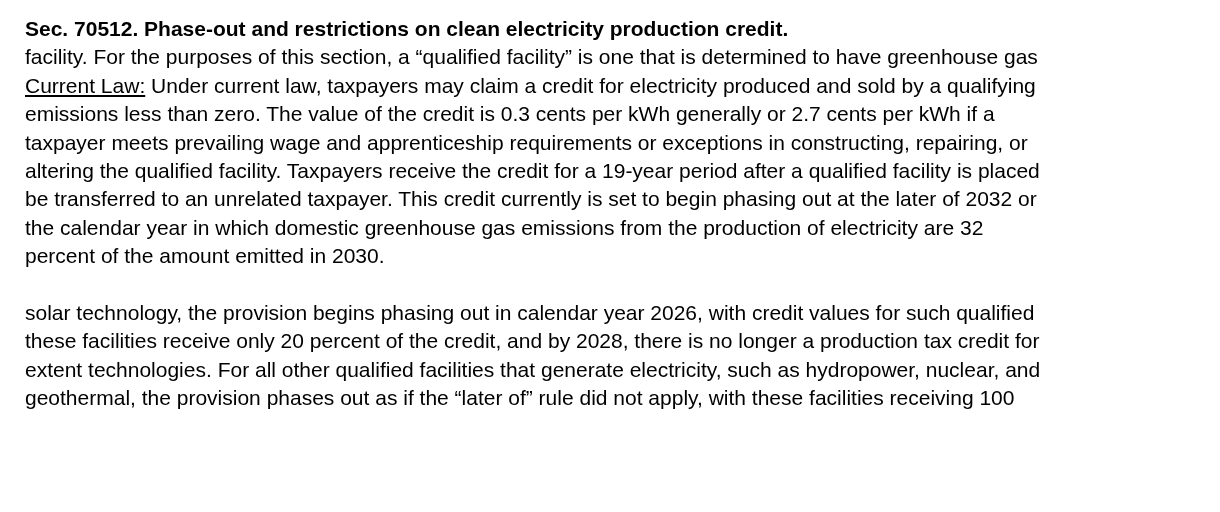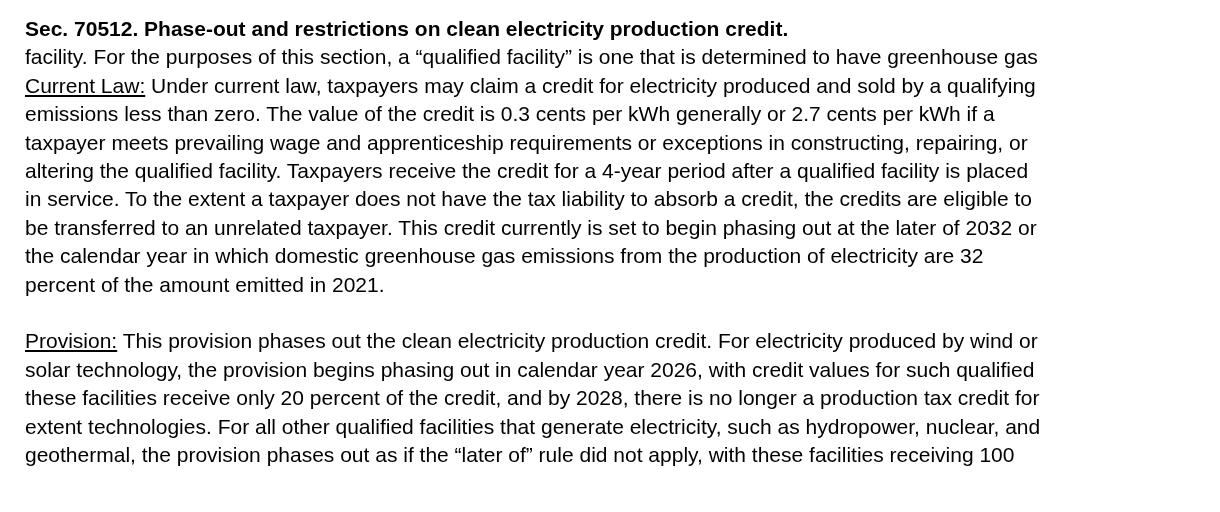--- a/index.html
+++ b/index.html
@@ -39,30 +39,28 @@
 
 <div class="doc">
 
   <div class="line heading">Sec. 70512. Phase-out and restrictions on clean electricity production credit.</div>
 
   <div>
     <div class="line">facility. For the purposes of this section, a “qualified facility” is one that is determined to have greenhouse gas</div>
     <div class="line"><span class="u">Current Law:</span><span> Under current law, taxpayers may claim a credit for electricity produced and sold by a qualifying</span></div>
     <div class="line">emissions less than zero. The value of the credit is 0.3 cents per kWh generally or 2.7 cents per kWh if a</div>
     <div class="line">taxpayer meets prevailing wage and apprenticeship requirements or exceptions in constructing, repairing, or</div>
-    <div class="line">altering the qualified facility. Taxpayers receive the credit for a 4-year period after a qualified facility is placed</div>
-    <div class="line">in service. To the extent a taxpayer does not have the tax liability to absorb a credit, the credits are eligible to</div>
+    <div class="line">altering the qualified facility. Taxpayers receive the credit for a 19-year period after a qualified facility is placed</div>
     <div class="line">be transferred to an unrelated taxpayer. This credit currently is set to begin phasing out at the later of 2032 or</div>
     <div class="line">the calendar year in which domestic greenhouse gas emissions from the production of electricity are 32</div>
-    <div class="line">percent of the amount emitted in 2021.</div>
+    <div class="line">percent of the amount emitted in 2030.</div>
   </div>
 
   <div class="line"></div>
 
   <div>
-    <div class="line"><span class="u">Provision:</span><span> This provision phases out the clean electricity production credit. For electricity produced by wind or</span></div>
     <div class="line">solar technology, the provision begins phasing out in calendar year 2026, with credit values for such qualified</div>
     <div class="line">these facilities receive only 20 percent of the credit, and by 2028, there is no longer a production tax credit for</div>
     <div class="line">extent technologies. For all other qualified facilities that generate electricity, such as hydropower, nuclear, and</div>
     <div class="line">geothermal, the provision phases out as if the “later of” rule did not apply, with these facilities receiving 100</div>
   </div>
 
 </div>
 
 </body></html>

